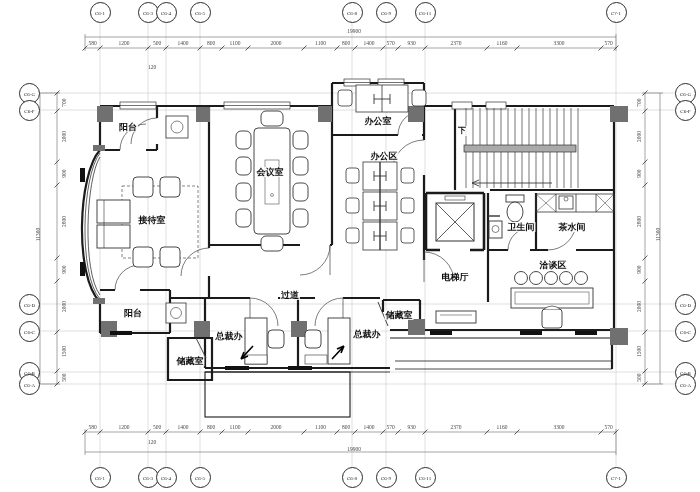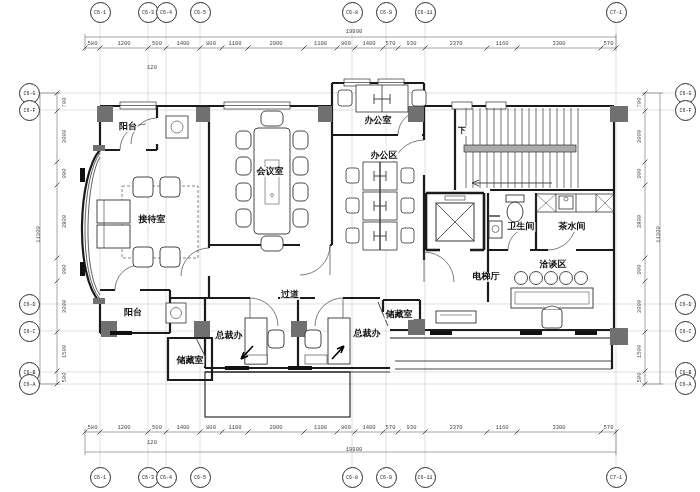--- a/index.html
+++ b/index.html
@@ -1,17 +1,17 @@
 <!DOCTYPE html>
 <html><head>
 <meta charset="utf-8">
 <style>
   html,body{margin:0;padding:0;background:#e8e8e8;}
   .canvas{position:relative;width:700px;height:492px;background:#ffffff;overflow:hidden;
-          font-family:Liberation Mono, monospace;}
+          font-family:Liberation Serif, serif;}
   #plan-svg{position:absolute;left:0;top:0;}
   #overlay{position:absolute;left:0;top:0;width:700px;height:492px;}
   .bubble{position:absolute;width:21px;height:21px;border:1px solid #2b2b2b;border-radius:50%;
           background:#fff;color:#1a1a1a;font-size:5px;line-height:21px;text-align:center;
           letter-spacing:0;box-sizing:border-box;}
   .dim{position:absolute;color:#4a4a4a;font-size:5.5px;line-height:7px;text-align:center;white-space:nowrap;}
   .dim-v{transform:rotate(-90deg);transform-origin:center;width:28px;}
   .room{position:absolute;color:#0f0f0f;font-size:9px;font-weight:700;white-space:nowrap;
         background:rgba(255,255,255,0.85);padding:0 1px;line-height:10px;}
   .room.small{font-size:8px;font-weight:600;}
@@ -393,21 +393,21 @@
       <div class="dim" style="left: 142px; top: 64px; width: 20px;">120</div>
       <div class="dim" style="left: 142px; top: 439px; width: 20px;">120</div>
       <div class="room" style="left: 128px; top: 127px; transform: translate(-50%, -50%);">阳台</div>
       <div class="room" style="left: 378px; top: 121px; transform: translate(-50%, -50%);">办公室</div>
       <div class="room" style="left: 384px; top: 156px; transform: translate(-50%, -50%);">办公区</div>
       <div class="room" style="left: 270px; top: 172px; transform: translate(-50%, -50%);">会议室</div>
       <div class="room" style="left: 152px; top: 220px; transform: translate(-50%, -50%);">接待室</div>
       <div class="room small" style="left: 462px; top: 131px; transform: translate(-50%, -50%);">下</div>
       <div class="room" style="left: 521px; top: 227px; transform: translate(-50%, -50%);">卫生间</div>
       <div class="room" style="left: 572px; top: 227px; transform: translate(-50%, -50%);">茶水间</div>
-      <div class="room" style="left: 455px; top: 277px; transform: translate(-50%, -50%); margin-left: 31px;">电梯厅</div>
+      <div class="room" style="left: 455px; top: 277px; transform: translate(-50%, -50%);">电梯厅</div>
       <div class="room" style="left: 553px; top: 265px; transform: translate(-50%, -50%);">洽谈区</div>
       <div class="room" style="left: 290px; top: 295px; transform: translate(-50%, -50%);">过道</div>
       <div class="room" style="left: 133px; top: 313px; transform: translate(-50%, -50%);">阳台</div>
       <div class="room" style="left: 229px; top: 336px; transform: translate(-50%, -50%);">总裁办</div>
       <div class="room" style="left: 367px; top: 334px; transform: translate(-50%, -50%);">总裁办</div>
       <div class="room" style="left: 190px; top: 361px; transform: translate(-50%, -50%);">储藏室</div>
       <div class="room" style="left: 399px; top: 315px; transform: translate(-50%, -50%);">储藏室</div>
     </div>
 </div>
 

